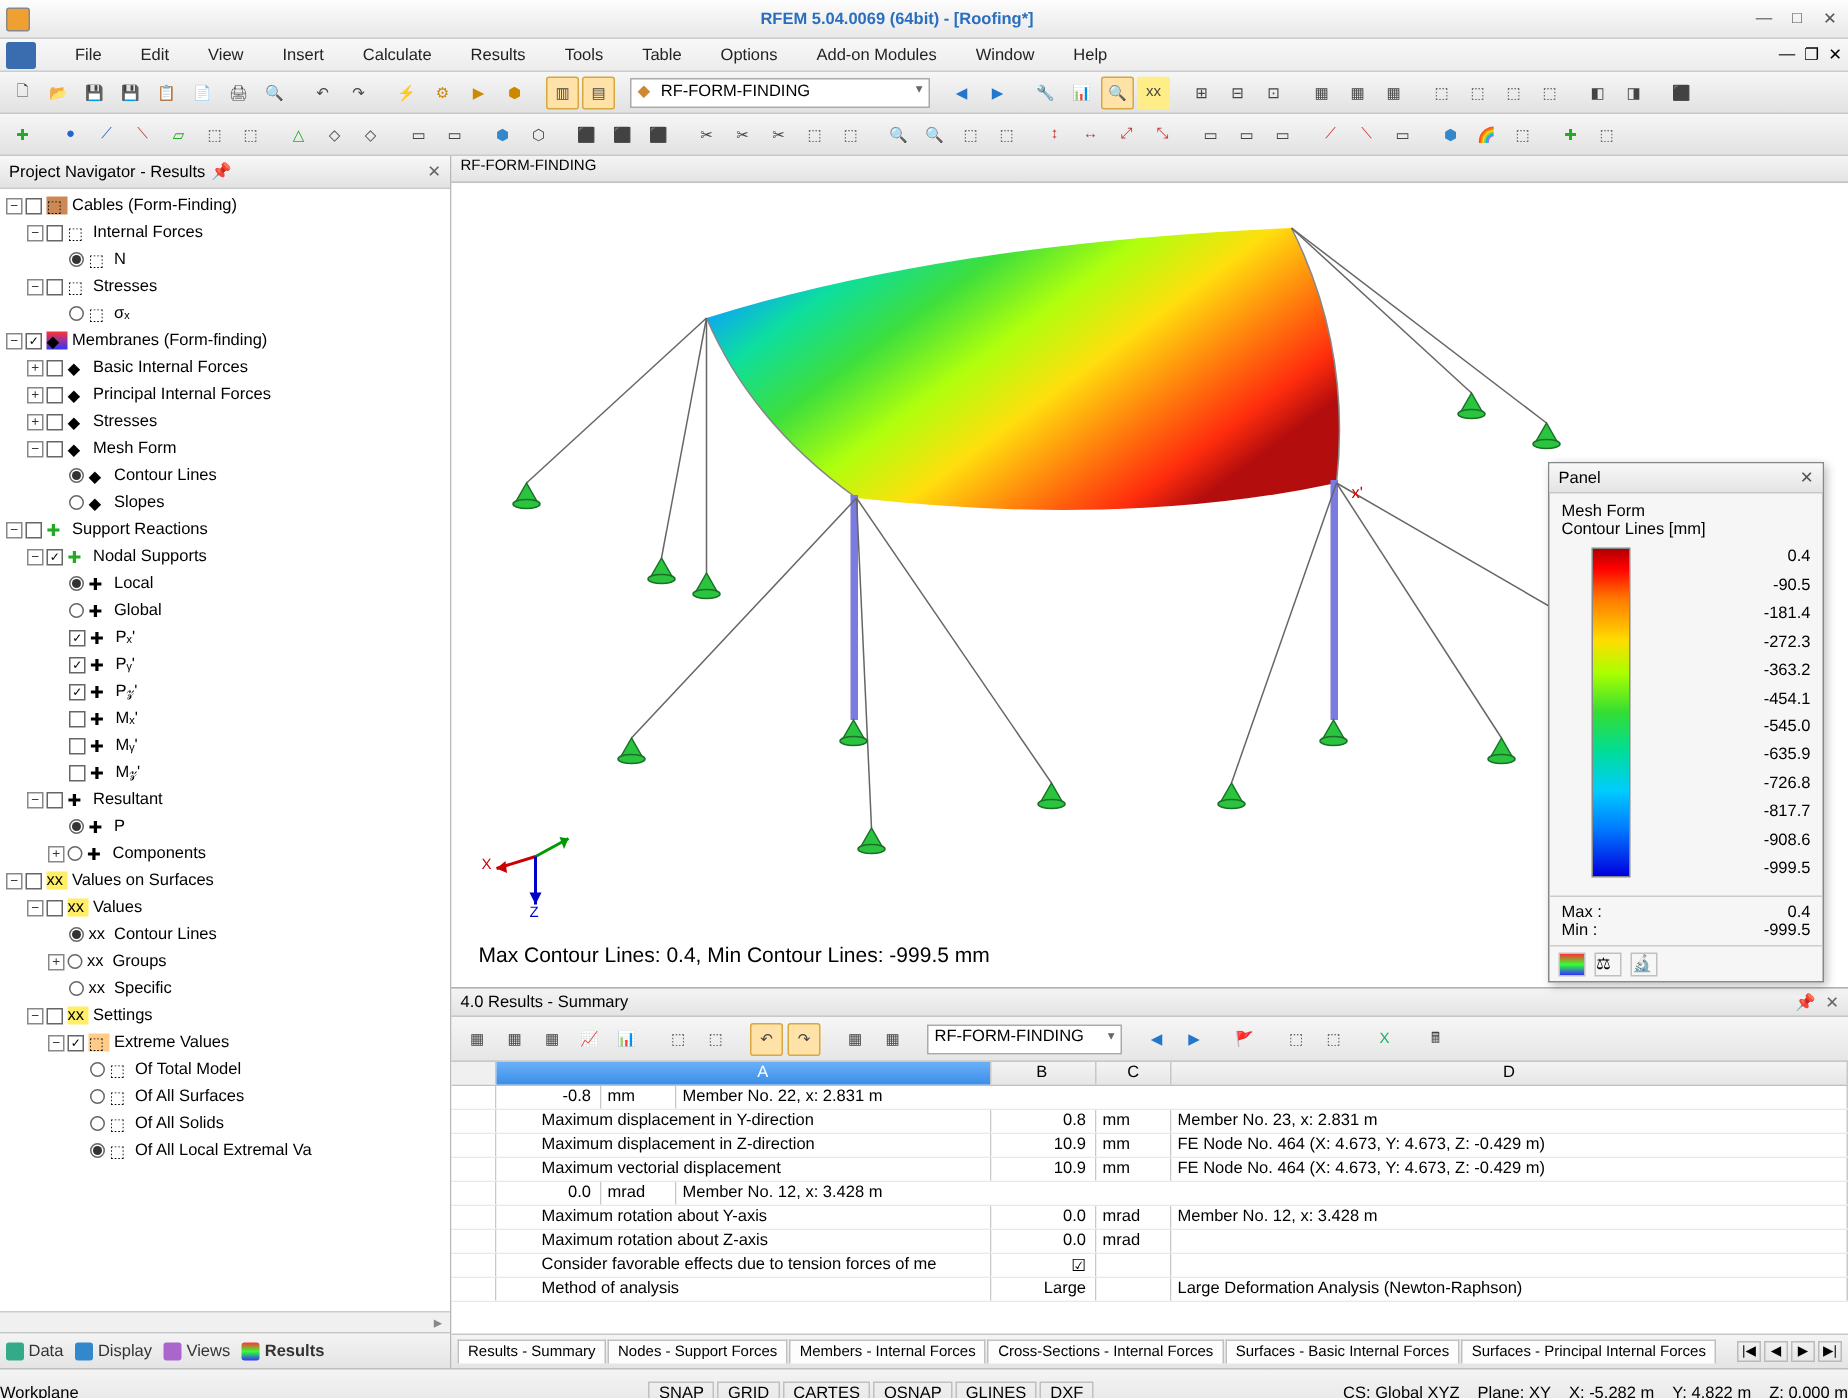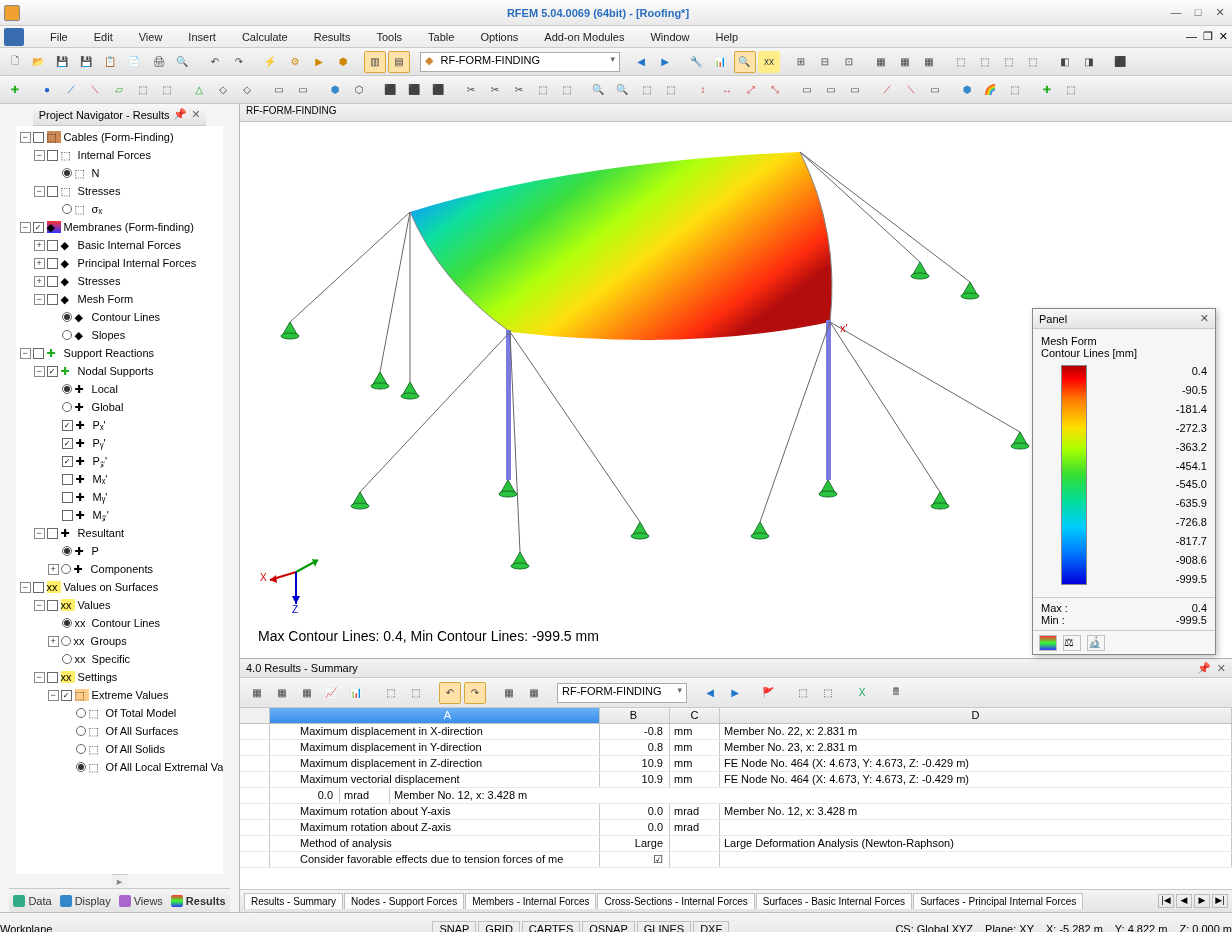--- a/index.html
+++ b/index.html
@@ -23,21 +23,21 @@
 .tb { width: 22px; height: 22px; border: 1px solid transparent; border-radius: 2px; display: flex; align-items: center; justify-content: center; font-size: 10px; color: #444; }
 .tb.pressed { background: #ffe2a8; border-color: #d8a840; }
 .sep { width: 6px; }
 .combo { height: 20px; border: 1px solid #aaa; background: #fff; padding: 1px 18px 1px 4px; position: relative; min-width: 200px; }
 .combo::after { content: "▾"; position: absolute; right: 4px; top: 1px; color: #666; font-size: 9px; }
 
 
 .main { display: flex; height: calc(932px - 26px - 22px - 28px - 28px - 20px); }
 
 
-.nav-panel { width: 240px; background: #f4f4f4; border-right: 1px solid #b8b8b8; display: flex; flex-direction: column; align-items: center; }
+.nav-panel { width: 301px; background: #f4f4f4; border-right: 1px solid #b8b8b8; display: flex; flex-direction: column; }
 .nav-title { height: 22px; background: linear-gradient(#f8f8f8,#e2e2e2); border-bottom: 1px solid #c8c8c8; display: flex; align-items: center; padding: 0 6px; font-weight: normal; }
 .nav-title .close-x { margin-left: auto; color: #666; }
 .nav-title .pin { margin-left: 4px; margin-right: 4px; color: #888; }
 .tree { flex: 1; overflow: auto; background: #fff; padding: 2px 0; }
 .tree-row { display: flex; align-items: center; height: 18px; padding-left: 4px; white-space: nowrap; }
 .tree-row .exp { width: 11px; height: 11px; border: 1px solid #888; text-align: center; line-height: 9px; font-size: 9px; margin-right: 2px; color: #333; }
 .tree-row .sp { display: inline-block; width: 14px; }
 .tree-row .chk { width: 11px; height: 11px; border: 1px solid #666; margin-right: 3px; display: inline-flex; align-items: center; justify-content: center; font-size: 8px; }
 .tree-row .rad { width: 10px; height: 10px; border: 1px solid #666; border-radius: 50%; margin-right: 3px; display: inline-block; position: relative; }
 .tree-row .rad.sel::after { content: ""; position: absolute; top: 1px; left: 1px; width: 6px; height: 6px; background: #333; border-radius: 50%; }
@@ -679,21 +679,20 @@
       <div class="rt-head">
         <div class="rt-cell col0"></div>
         <div class="rt-cell colA" style="text-align:center;background:linear-gradient(#6ab0f8,#3a8ee8);color:#fff">A</div>
         <div class="rt-cell colB" style="text-align:center">B</div>
         <div class="rt-cell colC" style="text-align:center">C</div>
         <div class="rt-cell colD" style="text-align:center">D</div>
       </div>
       <div id="rt-body">
           <div class="rt-row">
             <div class="rt-cell col0"></div>
-            <div class="rt-cell colA">Maximum displacement in X-direction</div>
             <div class="rt-cell colB">-0.8</div>
             <div class="rt-cell colC">mm</div>
             <div class="rt-cell colD">Member No. 22,  x: 2.831 m</div>
           </div>
           <div class="rt-row">
             <div class="rt-cell col0"></div>
             <div class="rt-cell colA">Maximum displacement in Y-direction</div>
             <div class="rt-cell colB">0.8</div>
             <div class="rt-cell colC">mm</div>
             <div class="rt-cell colD">Member No. 23,  x: 2.831 m</div>
@@ -727,31 +726,31 @@
           </div>
           <div class="rt-row">
             <div class="rt-cell col0"></div>
             <div class="rt-cell colA">Maximum rotation about Z-axis</div>
             <div class="rt-cell colB">0.0</div>
             <div class="rt-cell colC">mrad</div>
             <div class="rt-cell colD"></div>
           </div>
           <div class="rt-row">
             <div class="rt-cell col0"></div>
+            <div class="rt-cell colA">Consider favorable effects due to tension forces of me</div>
+            <div class="rt-cell colB">☑</div>
+            <div class="rt-cell colC"></div>
+            <div class="rt-cell colD"></div>
+          </div>
+          <div class="rt-row">
+            <div class="rt-cell col0"></div>
             <div class="rt-cell colA">Method of analysis</div>
             <div class="rt-cell colB">Large</div>
             <div class="rt-cell colC"></div>
             <div class="rt-cell colD">Large Deformation Analysis (Newton-Raphson)</div>
-          </div>
-          <div class="rt-row">
-            <div class="rt-cell col0"></div>
-            <div class="rt-cell colA">Consider favorable effects due to tension forces of me</div>
-            <div class="rt-cell colB">☑</div>
-            <div class="rt-cell colC"></div>
-            <div class="rt-cell colD"></div>
           </div>
         </div>
     </div>
     <div class="res-tabs">
       <div class="rtab">Results - Summary</div>
       <div class="rtab">Nodes - Support Forces</div>
       <div class="rtab">Members - Internal Forces</div>
       <div class="rtab">Cross-Sections - Internal Forces</div>
       <div class="rtab">Surfaces - Basic Internal Forces</div>
       <div class="rtab">Surfaces - Principal Internal Forces</div>

